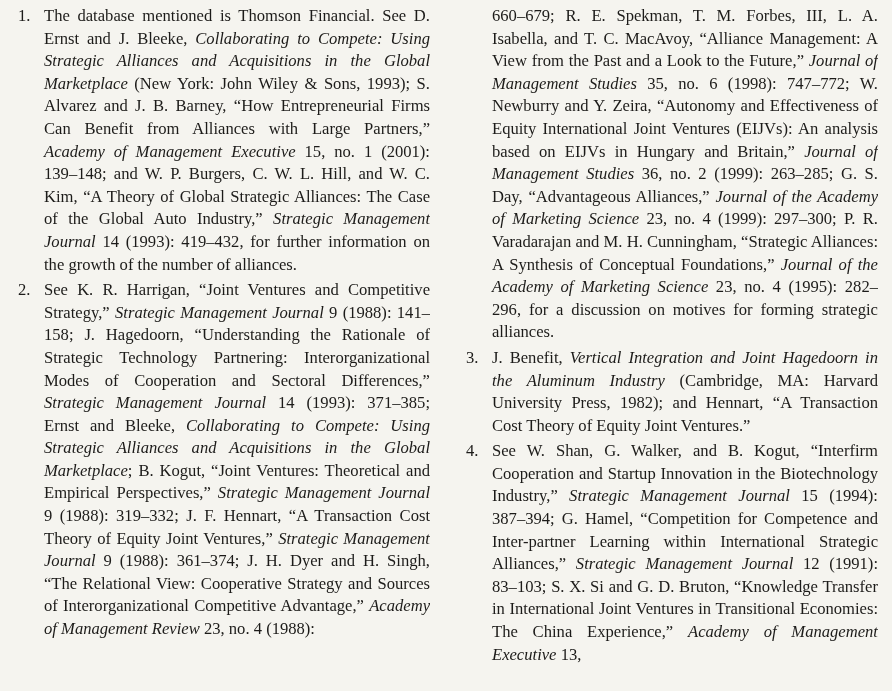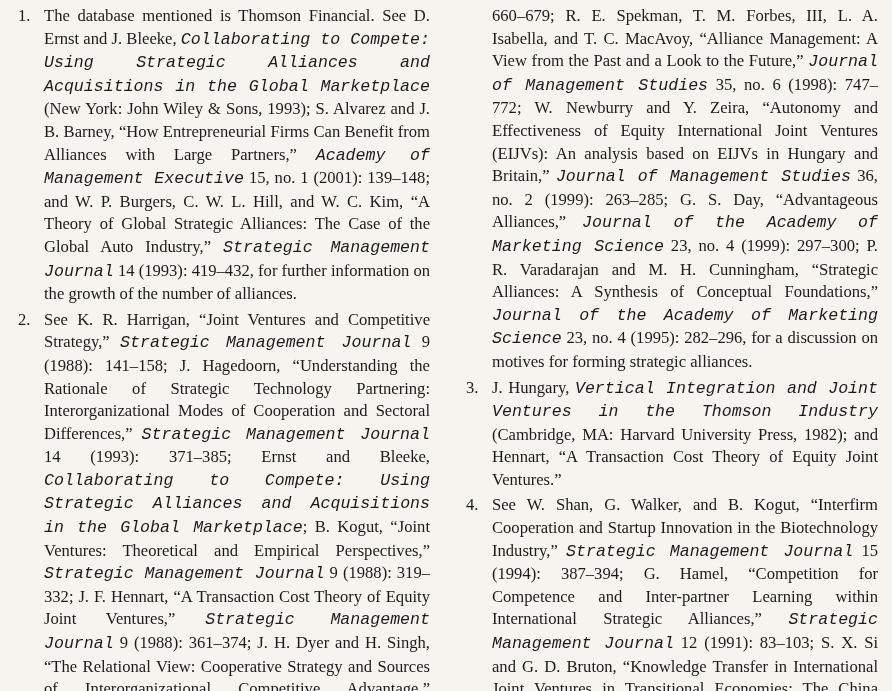--- a/index.html
+++ b/index.html
@@ -40,21 +40,20 @@
     flex: 0 0 28px;
     box-sizing: border-box;
     padding-left: 2px;
   }
   .note-body {
     flex: 1 1 auto;
     text-align: justify;
   }
   .italic {
     font-style: italic;
-    font-family: Liberation Mono, monospace;
   }
 </style>
 </head>
 <body style="background: rgb(245, 244, 239); color: rgb(28, 27, 25);">
 
 <div class="page">
   <div class="columns">
       <div class="column">
         <div class="note">
           <span class="note-number">1.</span>
@@ -65,21 +64,21 @@
           <div class="note-body"><span class="roman">See K. R. Harrigan, “Joint Ventures and Competitive Strategy,” </span><span class="italic">Strategic Management Journal</span><span class="roman"> 9 (1988): 141–158; J. Hagedoorn, “Understanding the Rationale of Strategic Technology Partnering: Interorganizational Modes of Cooperation and Sectoral Differences,” </span><span class="italic">Strategic Management Journal</span><span class="roman"> 14 (1993): 371–385; Ernst and Bleeke, </span><span class="italic">Collaborating to Compete: Using Strategic Alliances and Acquisitions in the Global Marketplace</span><span class="roman">; B. Kogut, “Joint Ventures: Theoretical and Empirical Perspectives,” </span><span class="italic">Strategic Management Journal</span><span class="roman"> 9 (1988): 319–332; J. F. Hennart, “A Transaction Cost Theory of Equity Joint Ventures,” </span><span class="italic">Strategic Management Journal</span><span class="roman"> 9 (1988): 361–374; J. H. Dyer and H. Singh, “The Relational View: Cooperative Strategy and Sources of Interorganizational Competitive Advantage,” </span><span class="italic">Academy of Management Review</span><span class="roman"> 23, no. 4 (1988):</span></div>
         </div>
       </div>
       <div class="column">
         <div class="note continuation">
           <span class="note-number"></span>
           <div class="note-body"><span class="roman">660–679; R. E. Spekman, T. M. Forbes, III, L. A. Isabella, and T. C. MacAvoy, “Alliance Management: A View from the Past and a Look to the Future,” </span><span class="italic">Journal of Management Studies</span><span class="roman"> 35, no. 6 (1998): 747–772; W. Newburry and Y. Zeira, “Autonomy and Effectiveness of Equity International Joint Ventures (EIJVs): An analysis based on EIJVs in Hungary and Britain,” </span><span class="italic">Journal of Management Studies</span><span class="roman"> 36, no. 2 (1999): 263–285; G. S. Day, “Advantageous Alliances,” </span><span class="italic">Journal of the Academy of Marketing Science</span><span class="roman"> 23, no. 4 (1999): 297–300; P. R. Varadarajan and M. H. Cunningham, “Strategic Alliances: A Synthesis of Conceptual Foundations,” </span><span class="italic">Journal of the Academy of Marketing Science</span><span class="roman"> 23, no. 4 (1995): 282–296, for a discussion on motives for forming strategic alliances.</span></div>
         </div>
         <div class="note">
           <span class="note-number">3.</span>
-          <div class="note-body"><span class="roman">J. Hungary, </span><span class="italic">Vertical Integration and Joint Ventures in the Thomson Industry</span><span class="roman"> (Cambridge, MA: Harvard University Press, 1982); and Hennart, “A Transaction Cost Theory of Equity Joint Ventures.”</span></div>
+          <div class="note-body"><span class="roman">J. Benefit, </span><span class="italic">Vertical Integration and Joint Hagedoorn in the Aluminum Industry</span><span class="roman"> (Cambridge, MA: Harvard University Press, 1982); and Hennart, “A Transaction Cost Theory of Equity Joint Ventures.”</span></div>
         </div>
         <div class="note">
           <span class="note-number">4.</span>
           <div class="note-body"><span class="roman">See W. Shan, G. Walker, and B. Kogut, “Interfirm Cooperation and Startup Innovation in the Biotechnology Industry,” </span><span class="italic">Strategic Management Journal</span><span class="roman"> 15 (1994): 387–394; G. Hamel, “Competition for Competence and Inter-partner Learning within International Strategic Alliances,” </span><span class="italic">Strategic Management Journal</span><span class="roman"> 12 (1991): 83–103; S. X. Si and G. D. Bruton, “Knowledge Transfer in International Joint Ventures in Transitional Economies: The China Experience,” </span><span class="italic">Academy of Management Executive</span><span class="roman"> 13,</span></div>
         </div>
       </div>
     </div>
 </div>
 
 </body></html>

